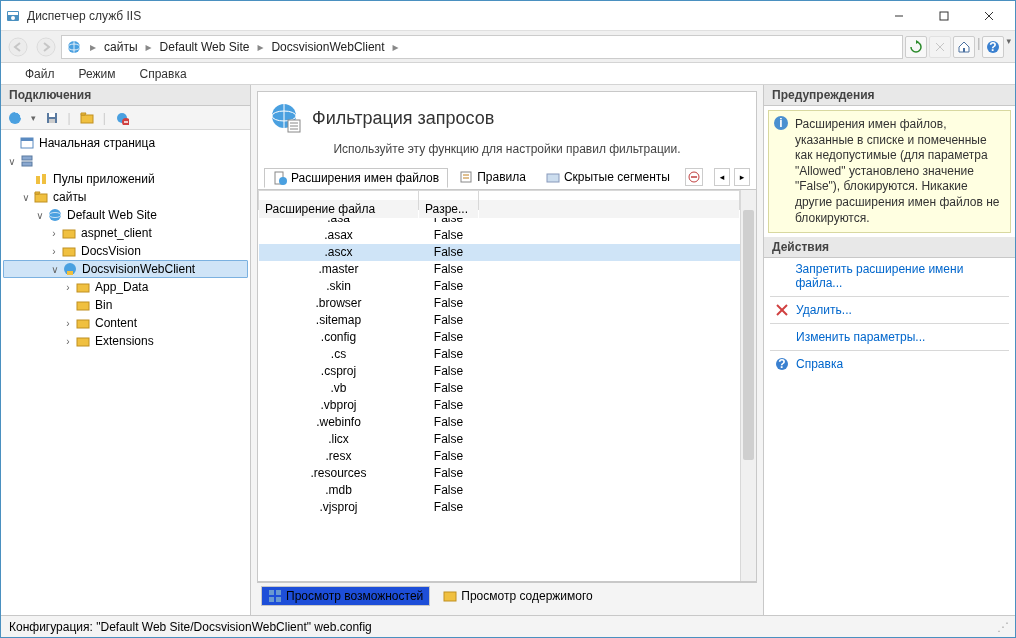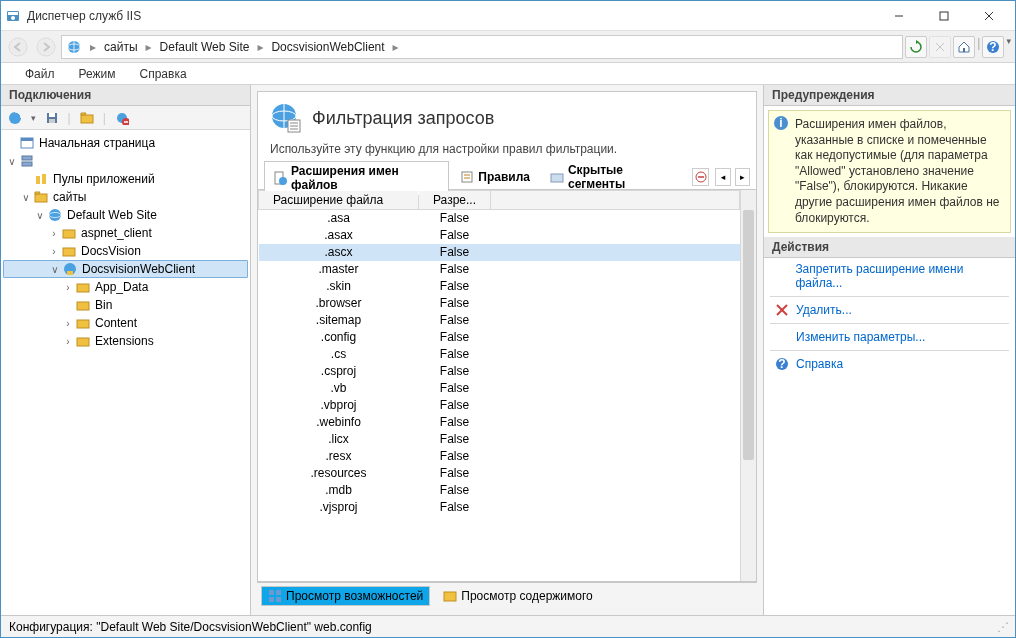--- a/index.html
+++ b/index.html
@@ -43,39 +43,39 @@
 .indent-1 { padding-left: 16px; }
 .indent-2 { padding-left: 30px; }
 .indent-3 { padding-left: 44px; }
 .indent-4 { padding-left: 58px; }
 
 
 .center { flex: 1; display: flex; flex-direction: column; background: #f4f4f4; padding: 6px; }
 .center-inner { flex:1; background: #fff; border: 1px solid #c8c8c8; display: flex; flex-direction: column; overflow: hidden; }
 .feature-header { display: flex; align-items: center; gap: 10px; padding: 10px 12px 4px; }
 .feature-header h1 { font-size: 18px; font-weight: normal; color: #333; }
-.feature-desc { padding: 4px 12px 8px; color: #444; }
+.feature-desc { padding: 4px 12px 8px; color: #444; text-align: center; }
 .tabs { display: flex; align-items: center; border-bottom: 1px solid #c8c8c8; padding: 0 6px; height: 26px; gap: 2px; }
-.tab { display: flex; align-items: center; gap: 4px; padding: 2px 8px; border: 1px solid transparent; border-bottom: none; font-weight: bold; }
+.tab { display: flex; align-items: center; gap: 4px; padding: 2px 8px; border: 1px solid transparent; border-bottom: none; }
 .tab.active { background: #fff; border-color: #c8c8c8; border-bottom: 1px solid #fff; position: relative; top: 1px; }
 .tabs .scrollbtn { width: 16px; height: 18px; border: 1px solid #ccc; display: flex; align-items: center; justify-content: center; font-size: 9px; margin-left: 2px; }
 .tabs .hiddentab { width:18px; height:18px; border:1px solid #ccc; display:flex; align-items:center; justify-content:center; margin-left:4px;}
 
 .grid-wrap { flex:1; overflow: hidden; display: flex; }
 .grid { flex: 1; overflow: auto; }
 .grid table { width: 100%; border-collapse: collapse; }
-.grid th { text-align: left; font-weight: normal; background: #f4f4f4; border: 1px solid #d8d8d8; padding: 2px 14px; position: sticky; top: 0; }
+.grid th { text-align: left; font-weight: normal; background: #f4f4f4; border: 1px solid #d8d8d8; padding: 2px 6px; position: sticky; top: 9px; }
 .grid td { padding: 1px 6px; border-bottom: 1px solid transparent; text-align: center; }
 .grid tr.sel td { background: #cfe4f7; }
 .grid-scroll { width: 16px; background: #f0f0f0; border-left: 1px solid #d8d8d8; position: relative; }
 .grid-scroll .thumb { position: absolute; top: 20px; left: 2px; right: 2px; height: 250px; background: #cfcfcf; border-radius: 2px; }
 
 .center-footer { border-top: 1px solid #c8c8c8; display: flex; padding: 3px 4px; gap: 6px; background: #f4f4f4; }
 .footbtn { display: flex; align-items: center; gap: 4px; padding: 2px 6px; border: 1px solid transparent; }
-.footbtn.active { background: #0ea5e9; border-color: #c8c8c8; }
+.footbtn.active { background: #1d4ed8; border-color: #c8c8c8; }
 
 
 .right { width: 252px; border-left: 1px solid #c8c8c8; display: flex; flex-direction: column; background: #fff; }
 .alertbox { margin: 4px; padding: 6px 6px 6px 26px; background: #ffffe1; border: 1px solid #d8d8a0; position: relative; color: #333; line-height: 1.3; }
 .alertbox .info-icon { position: absolute; left: 4px; top: 4px; }
 .actions { flex:1; padding: 0; }
 .action-row { display: flex; align-items: center; gap: 6px; padding: 4px 10px; color: #0066cc; cursor: pointer; }
 .action-row .aicon { width: 16px; display: flex; justify-content: center; }
 .action-sep { border-top: 1px solid #d8d8d8; margin: 2px 6px; }
 

